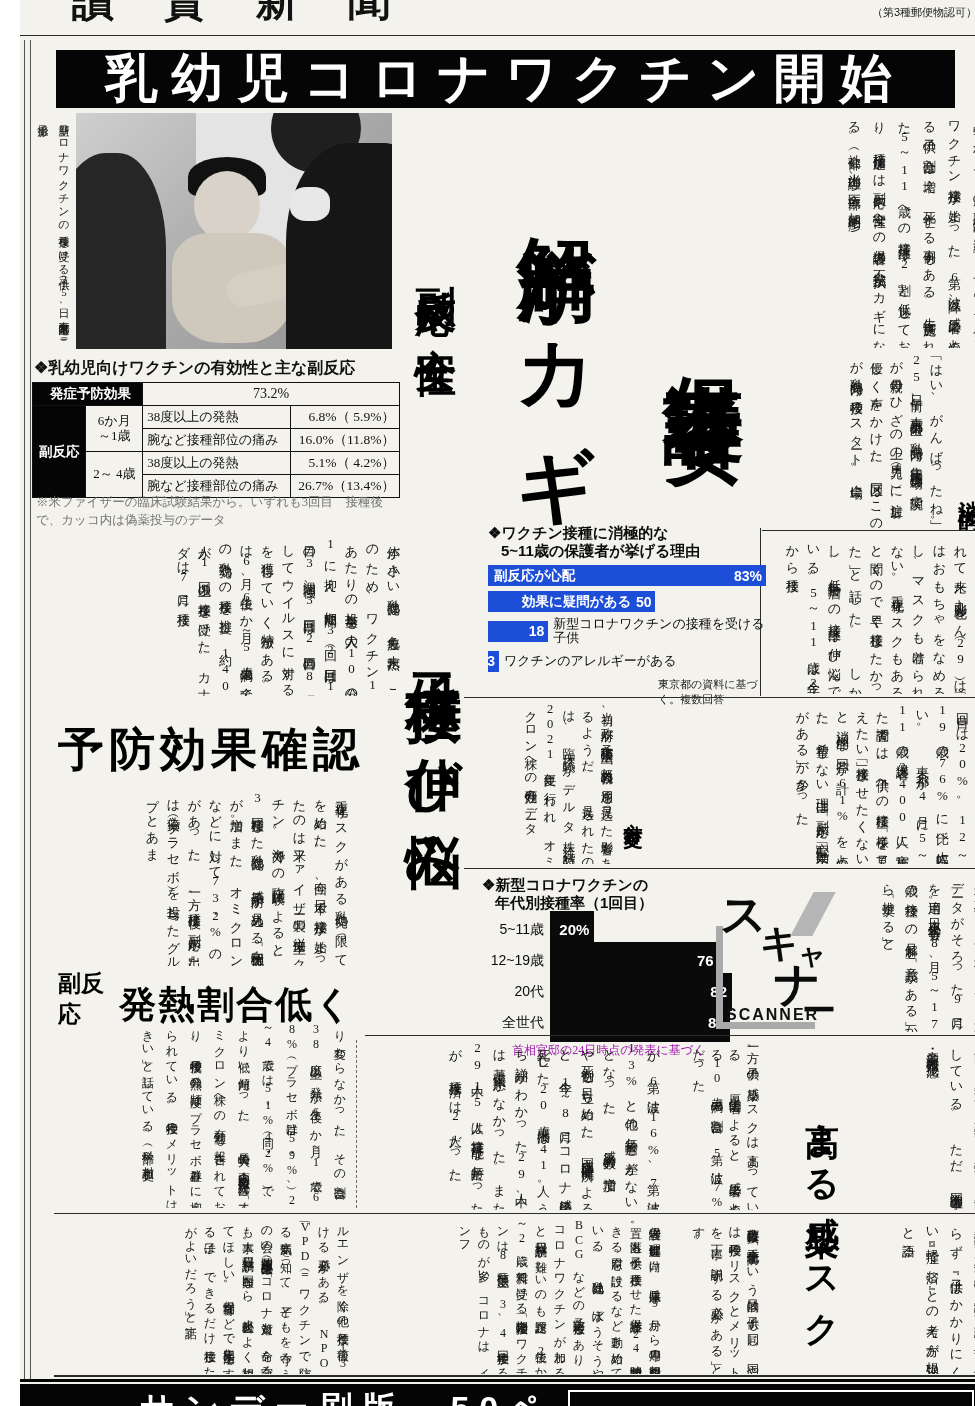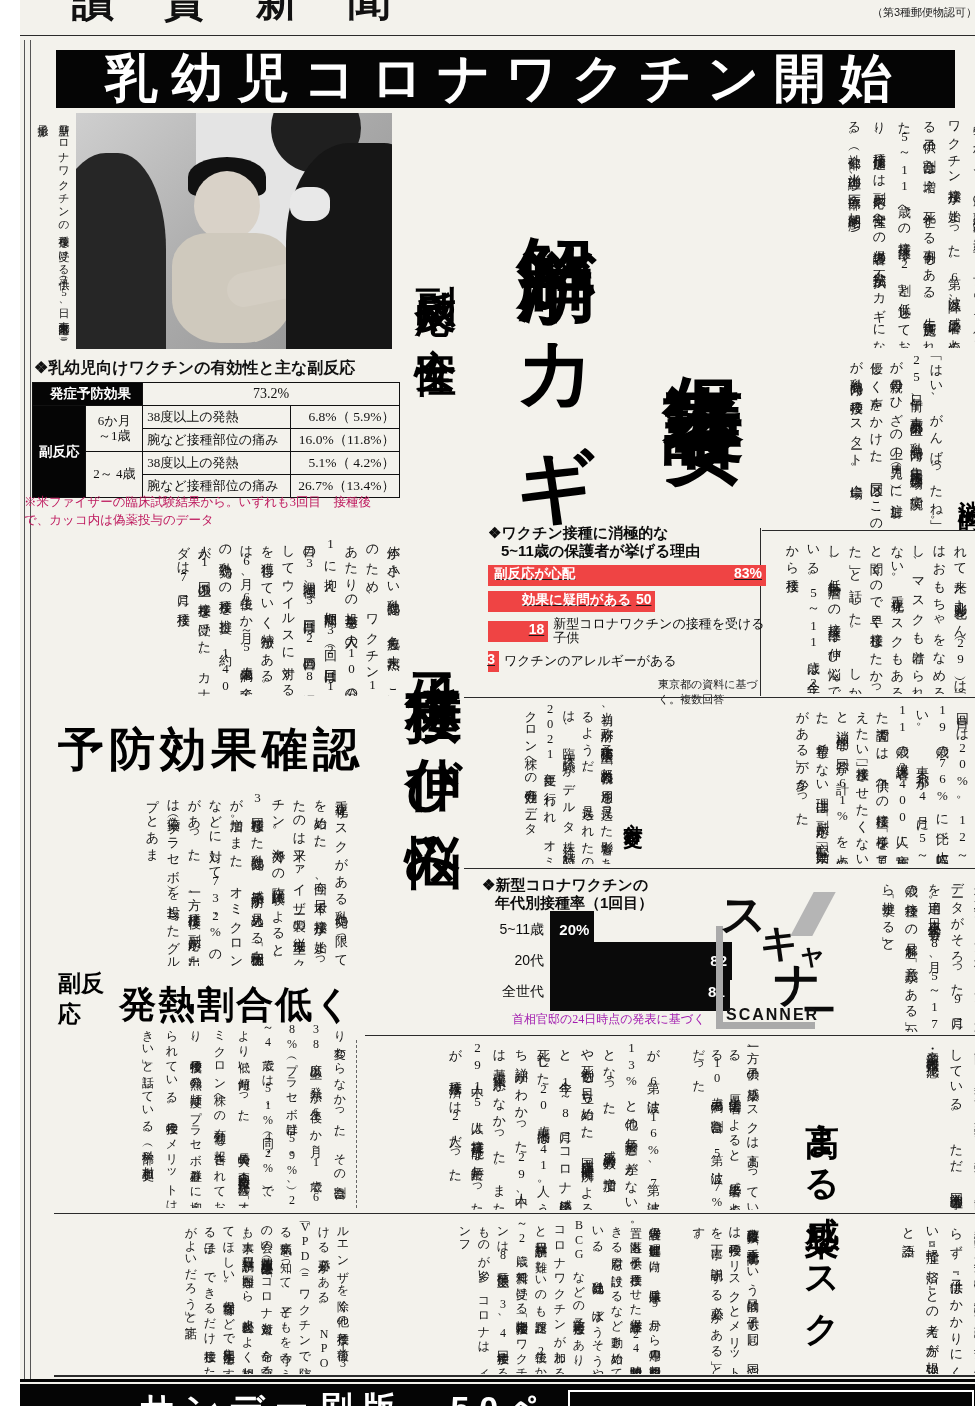--- a/index.html
+++ b/index.html
@@ -42,29 +42,29 @@
        font:900 16px "Liberation Sans",sans-serif;color:#111;white-space:nowrap;}
   #vax-table{position:absolute;left:12px;top:382px;width:368px;border-collapse:collapse;
        font-family:"Liberation Serif",serif;}
   #vax-table td{border:1.5px solid #111;font-size:13px;padding:1px 4px;height:20px;color:#111;}
   #vax-table td.blk{background:#050505;color:#fff;text-align:center;font-weight:700;
        font-family:"Liberation Sans",sans-serif;font-size:13.5px;}
   #vax-table td.agec{width:52px;text-align:center;font-size:13px;line-height:1.15;}
   #vax-table td.item{width:156px;font-size:13px;}
   #vax-table td.val{width:100px;text-align:right;font-size:13.5px;white-space:nowrap;}
   #vax-table td.wide{text-align:center;font-size:14px;}
-  #table-note{position:absolute;left:4px;top:494px;width:362px;font:12.5px/1.4 "Liberation Serif",serif;color:#be185d;}
+  #table-note{position:absolute;left:16px;top:494px;width:362px;font:12.5px/1.4 "Liberation Serif",serif;color:#737373;}
   
   .chart-title{font:900 15px/1.2 "Liberation Sans",sans-serif;color:#0c0c0c;}
   .chart-title .l2{padding-left:13px;display:block;}
   #chart-reasons{position:absolute;left:468px;top:524px;width:278px;height:182px;}
   #chart-reasons .bars{margin-top:5px;}
   #chart-reasons .brow{display:flex;align-items:center;margin-bottom:5px;min-height:21px;}
-  #chart-reasons .bar{background:#ef4444;height:21px;display:flex;align-items:flex-start;
-        justify-content:flex-end;min-width:11px;box-sizing:border-box;flex:none;text-decoration:underline;}
+  #chart-reasons .bar{background:#1d4ed8;height:21px;display:flex;align-items:center;
+        justify-content:flex-end;min-width:11px;box-sizing:border-box;flex:none;}
   #chart-reasons .bval{color:#fff;font:900 14px "Liberation Sans",sans-serif;padding:0 4px 0 2px;}
   #chart-reasons .blab-in{color:#fff;font:700 13.5px "Liberation Sans",sans-serif;padding-left:6px;margin-right:auto;white-space:nowrap;}
   #chart-reasons .blab-out{font:13px/1.1 "Liberation Sans",sans-serif;color:#0c0c0c;padding-left:5px;flex:1;}
   #chart-reasons .note{position:absolute;right:0;bottom:0;width:108px;font:11px/1.3 "Liberation Serif",serif;color:#222;}
   #chart-rates{position:absolute;left:462px;top:876px;width:250px;height:158px;}
   #chart-rates .bars{margin-top:6px;}
   #chart-rates .brow{display:flex;align-items:center;margin-bottom:8px;height:23px;}
   #chart-rates .blab-left{width:62px;text-align:right;padding-right:6px;
         font:14px "Liberation Sans",sans-serif;color:#0c0c0c;flex:none;white-space:nowrap;}
   #chart-rates .barwrap{flex:1;}
@@ -228,20 +228,28 @@
     <div class="bars">
         <div class="brow">
           <span class="blab-left">5~11歳</span>
           <div class="barwrap">
             <div class="bar" style="width: 24.3902%;">
               <span class="bval">20%</span>
             </div>
           </div>
         </div>
         <div class="brow">
+          <span class="blab-left">12~19歳</span>
+          <div class="barwrap">
+            <div class="bar" style="width: 92.6829%;">
+              <span class="bval">76</span>
+            </div>
+          </div>
+        </div>
+        <div class="brow">
           <span class="blab-left">20代</span>
           <div class="barwrap">
             <div class="bar" style="width: 100%;">
               <span class="bval">82</span>
             </div>
           </div>
         </div>
         <div class="brow">
           <span class="blab-left">全世代</span>
           <div class="barwrap">

